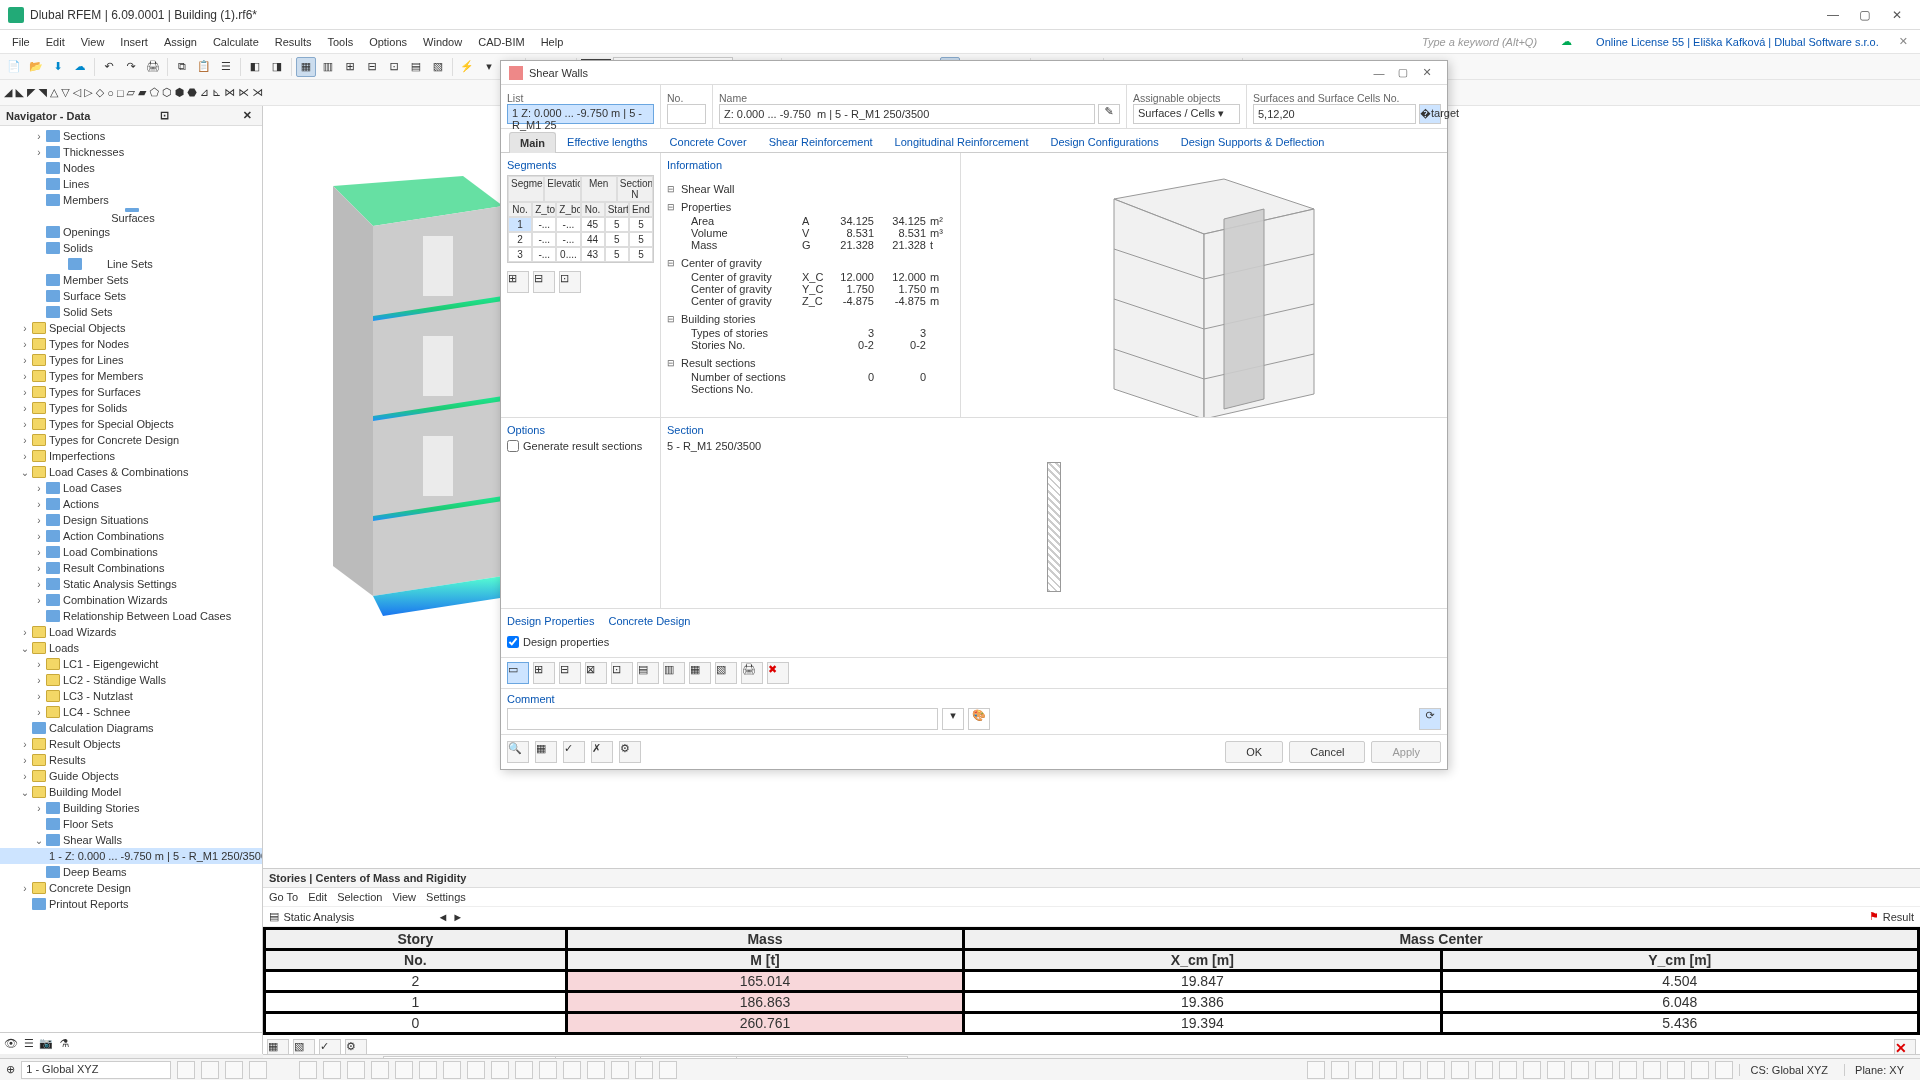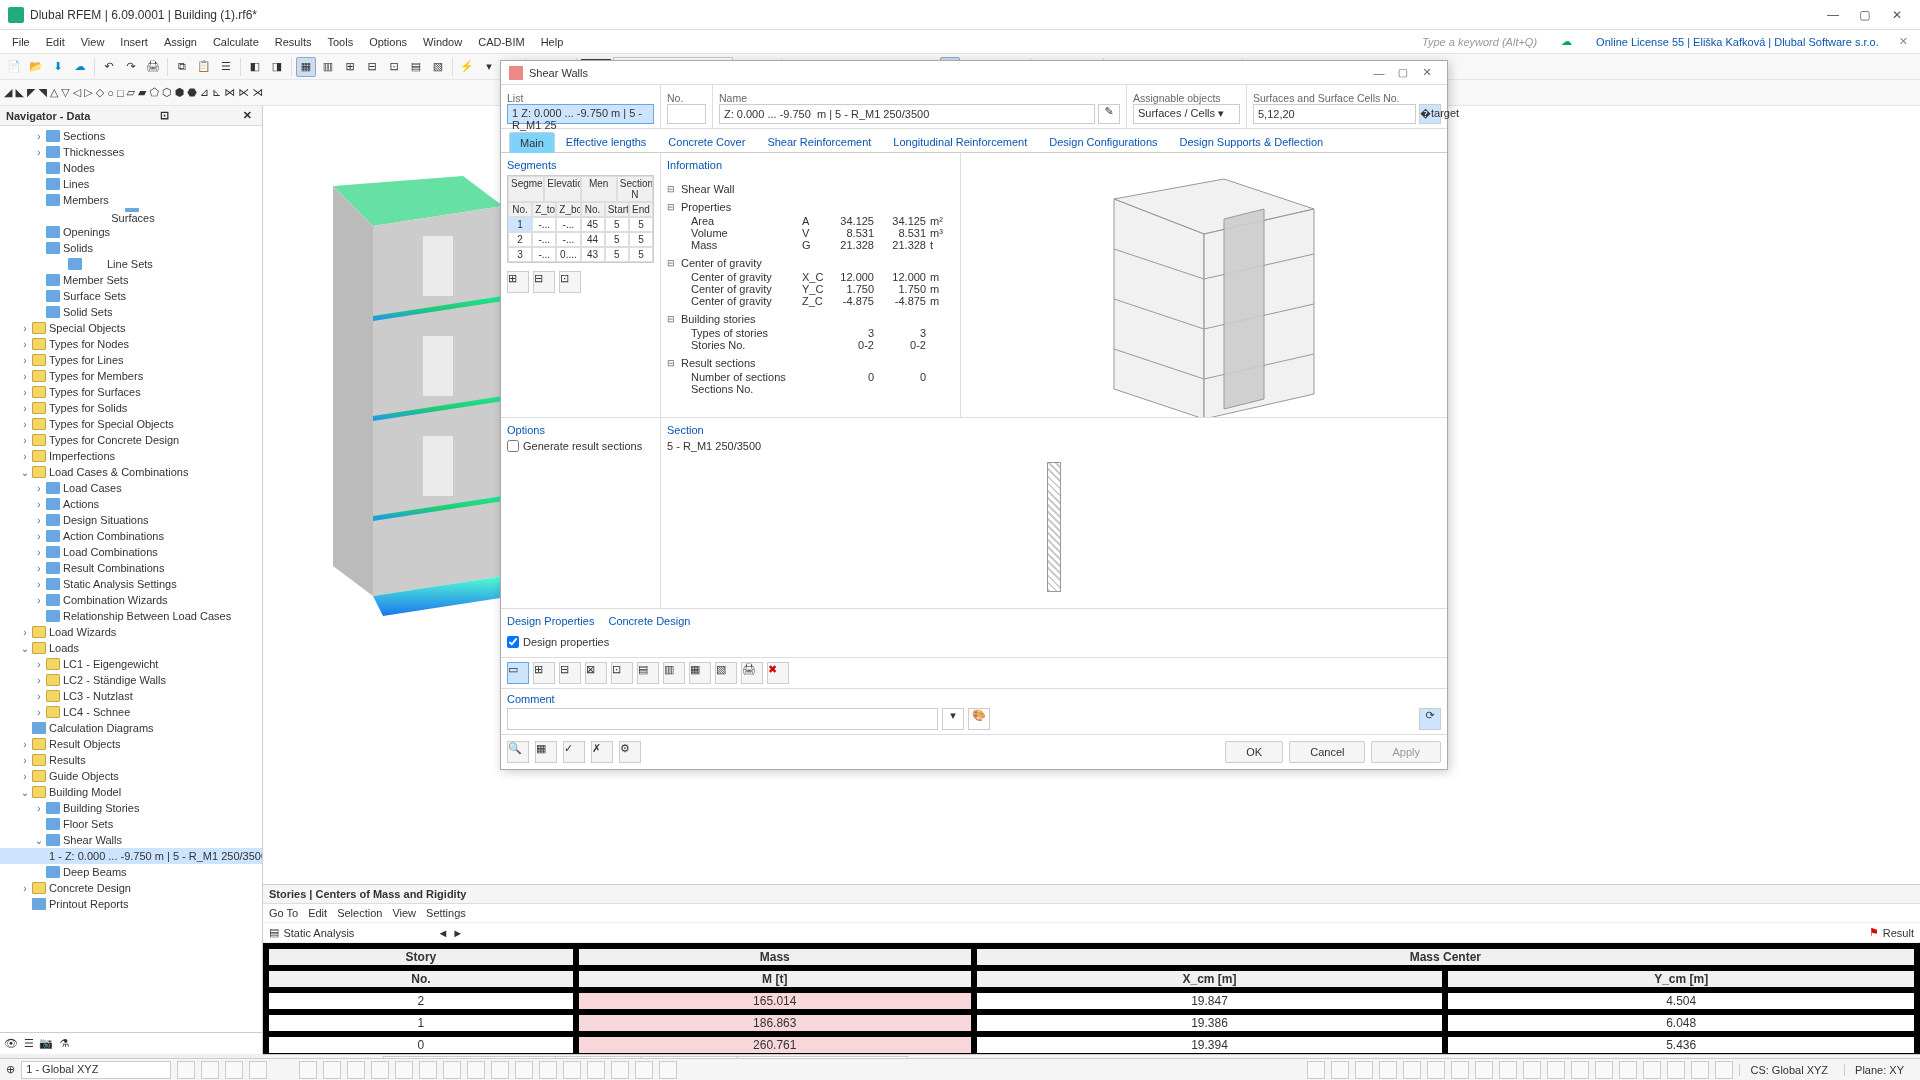--- a/index.html
+++ b/index.html
@@ -27,28 +27,28 @@
 .tree{flex:1;overflow:auto;padding:2px 0}
 .tree .node{display:flex;align-items:center;height:16px;padding-left:4px;white-space:nowrap}
 .tree .node .tw{width:14px;text-align:center;color:#666;font-size:10px}
 .tree .node .ic{width:14px;height:12px;margin-right:3px;display:inline-block}
 .tree .node .ic.folder{background:#f3d766;border:1px solid #c9a93a;border-radius:1px}
 .tree .node .ic.item{background:#6aa6e0;border-radius:1px}
 .tree .node.sel{background:#cde4ff}
 .tree .node.sel .label{background:#cde4ff}
 .viewport{flex:1;position:relative;background:#fff}
 .model3d{position:absolute;left:40px;top:60px;width:220px;height:450px}
-.storiespanel{position:absolute;left:263px;bottom:0;right:0;height:170px;background:#fff;border-top:1px solid #ccc}
+.storiespanel{position:absolute;left:263px;bottom:16px;right:0;height:170px;background:#fff;border-top:1px solid #ccc}
 .storiespanel .hdr{padding:3px 6px;font-weight:bold;border-bottom:1px solid #ddd;background:#f5f5f5}
 .storiespanel .tbar{display:flex;gap:10px;padding:3px 6px;border-bottom:1px solid #eee}
 .storiespanel .tbar span{cursor:default}
 .storiespanel .filter{display:flex;padding:3px 6px;gap:4px;border-bottom:1px solid #eee;align-items:center}
 .storiespanel .filter .combo{flex:0 0 150px}
 .storiespanel table{border-collapse:collapse;width:100%}
-.storiespanel th,.storiespanel td{border:6px solid #000000;padding:1px 4px;text-align:center;font-size:12px}
+.storiespanel th,.storiespanel td{border:3px solid #000000;padding:1px 4px;text-align:center;font-size:14px}
 .storiespanel th{background:#f0f0f0}
 .storiespanel td.pink{background:#f8d7da}
 .dialog{position:absolute;left:500px;top:60px;width:948px;height:710px;background:#fff;border:1px solid #aaa;box-shadow:2px 2px 10px rgba(0,0,0,.2);display:flex;flex-direction:column}
 .dialog .dlgtitle{height:24px;display:flex;align-items:center;padding:0 8px;border-bottom:1px solid #ddd}
 .dialog .dlgtitle .dic{width:14px;height:14px;background:#e88;margin-right:6px}
 .dialog .dlgtitle .sp{flex:1}
 .dialog .dlgtitle .wb{width:24px;text-align:center;color:#666}
 .dialog .dlgtop{display:flex;border-bottom:1px solid #ddd;height:44px}
 .dialog .dlgtop .col{border-right:1px solid #ddd;padding:4px 6px;display:flex;flex-direction:column;justify-content:flex-end}
 .dialog .dlgtop .lbl{color:#666;font-size:10.5px}
@@ -56,21 +56,21 @@
 .dialog .dlgtop .listcol{width:160px}
 .dialog .dlgtop .listcol .val{background:#cde4ff;border-color:#6aa6e0}
 .dialog .dlgtop .nocol{width:52px}
 .dialog .dlgtop .namecol{flex:1}
 .dialog .dlgtop .namecol .row{display:flex;gap:3px}
 .dialog .dlgtop .namecol input{flex:1}
 .dialog .dlgtop .asscol{width:120px}
 .dialog .dlgtop .surfcol{width:200px}
 .dialog .tabs{display:flex;border-bottom:1px solid #ccc;padding-left:8px;height:24px;align-items:flex-end}
 .dialog .tabs .tab{padding:4px 10px;border:1px solid transparent;border-bottom:none;color:#0856b3}
-.dialog .tabs .tab.active{border-color:#ccc;background:#7dd3fc;color:#333;border-radius:3px 3px 0 0;font-weight:normal;position:relative;top:1px}
+.dialog .tabs .tab.active{border-color:#ccc;background:#e5e5e5;color:#333;border-radius:3px 3px 0 0;font-weight:bold;position:relative;top:1px}
 .dialog .body{flex:1;display:flex;overflow:hidden}
 .dialog .leftcol{width:160px;border-right:1px solid #ddd;padding:6px;display:flex;flex-direction:column}
 .dialog .leftcol .sect{color:#0856b3;margin-bottom:4px}
 .dialog .segtable{border:1px solid #ccc}
 .dialog .segtable .hrow,.dialog .segtable .row{display:flex}
 .dialog .segtable .cell{border:1px solid #ddd;padding:1px 2px;font-size:10px;text-align:center;flex:1;overflow:hidden}
 .dialog .segtable .hrow .cell{background:#f0f0f0}
 .dialog .segtable .row.sel .cell:first-child{background:#cde4ff}
 .dialog .segbtns{display:flex;gap:4px;margin-top:8px}
 .dialog .segbtns .b{width:22px;height:22px;border:1px solid #ccc;background:#f5f5f5}

